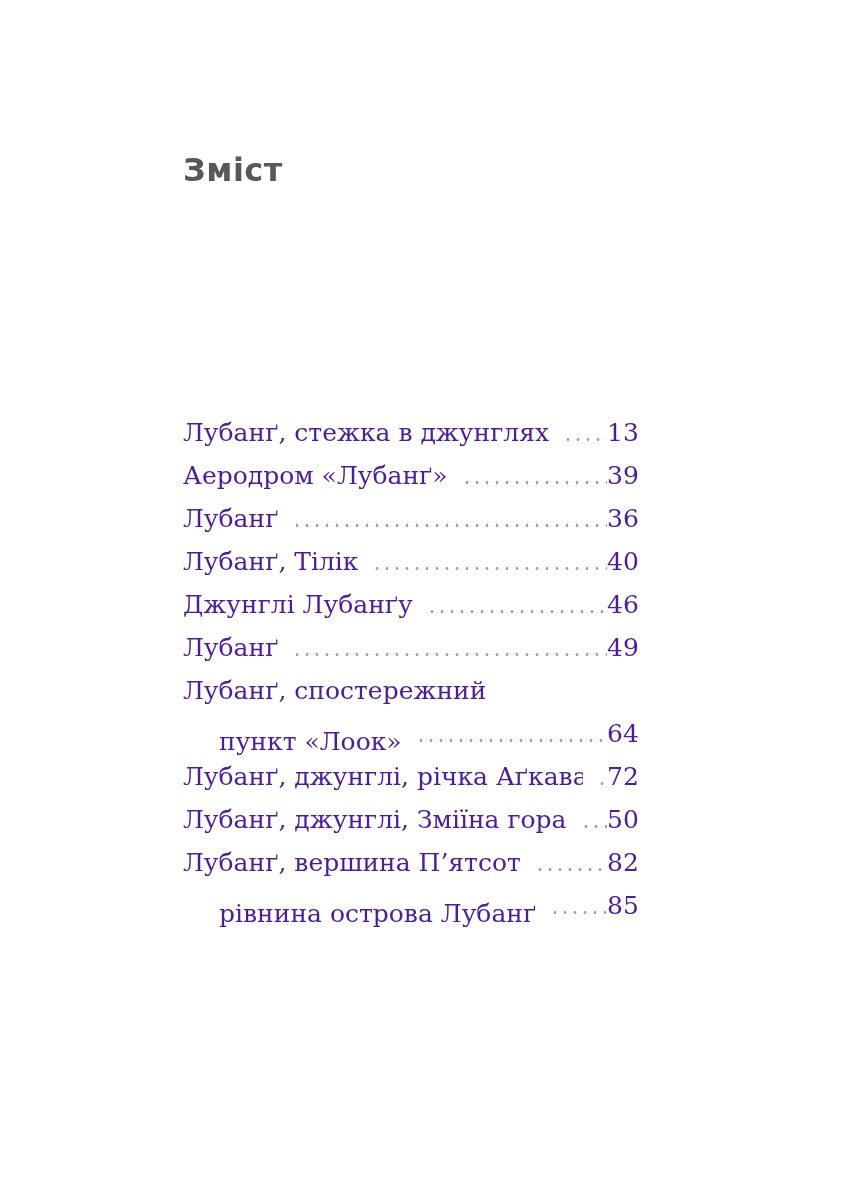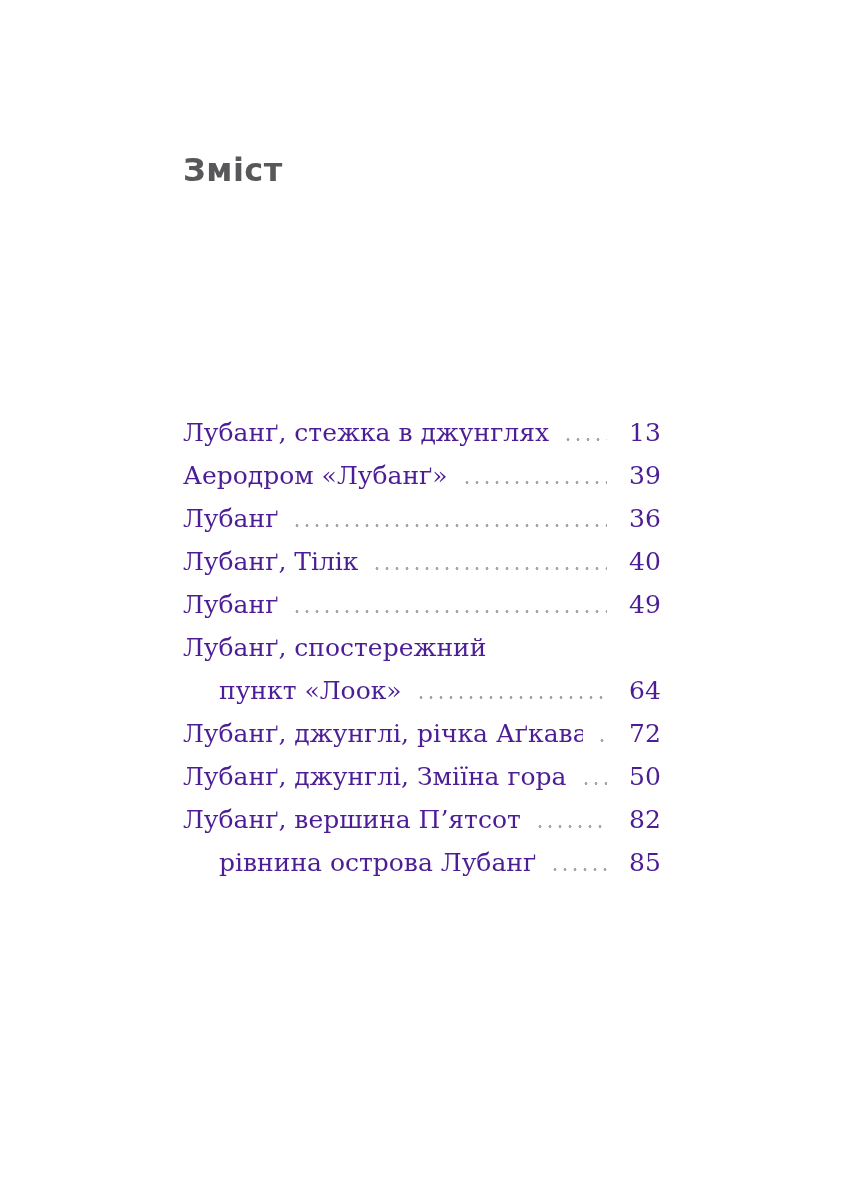--- a/index.html
+++ b/index.html
@@ -39,36 +39,37 @@
     height: 43px;
     line-height: 43px;
     white-space: nowrap;
   }
   .toc-label {
     flex: 0 1 auto;
     overflow: hidden;
   }
   .toc-label.indent {
     padding-left: 36px;
+    margin-top: 8px;
   }
   .toc-dots {
     flex: 1 1 auto;
     min-width: 10px;
     height: 3px;
     align-self: flex-end;
     margin: 0 0 13px 14px;
     background-image: radial-gradient(circle, #a6a6ab 1.2px, rgba(166,166,171,0) 1.7px);
     background-size: 10px 3px;
     background-position: 0 50%;
     background-repeat: repeat-x;
   }
   .toc-page {
     flex: 0 0 76px;
     width: 76px;
-    text-align: center;
+    text-align: left;
   }
 </style>
 </head>
 <body>
 
 <div class="page">
 
   <div class="page-title">Зміст</div>
 
   <div class="toc">
@@ -91,20 +92,25 @@
       <span class="toc-dots"></span>
       <span class="toc-page">36</span>
     </div>
 
     <div class="toc-line">
       <span class="toc-label">Лубанґ, Тілік</span>
       <span class="toc-dots"></span>
       <span class="toc-page">40</span>
     </div>
 
+    <div class="toc-line">
+      <span class="toc-label">Джунглі Лубанґу</span>
+      <span class="toc-dots"></span>
+      <span class="toc-page">46</span>
+    </div>
 
     <div class="toc-line">
       <span class="toc-label">Лубанґ</span>
       <span class="toc-dots"></span>
       <span class="toc-page">49</span>
     </div>
 
 
     <div>
       <div class="toc-line">

